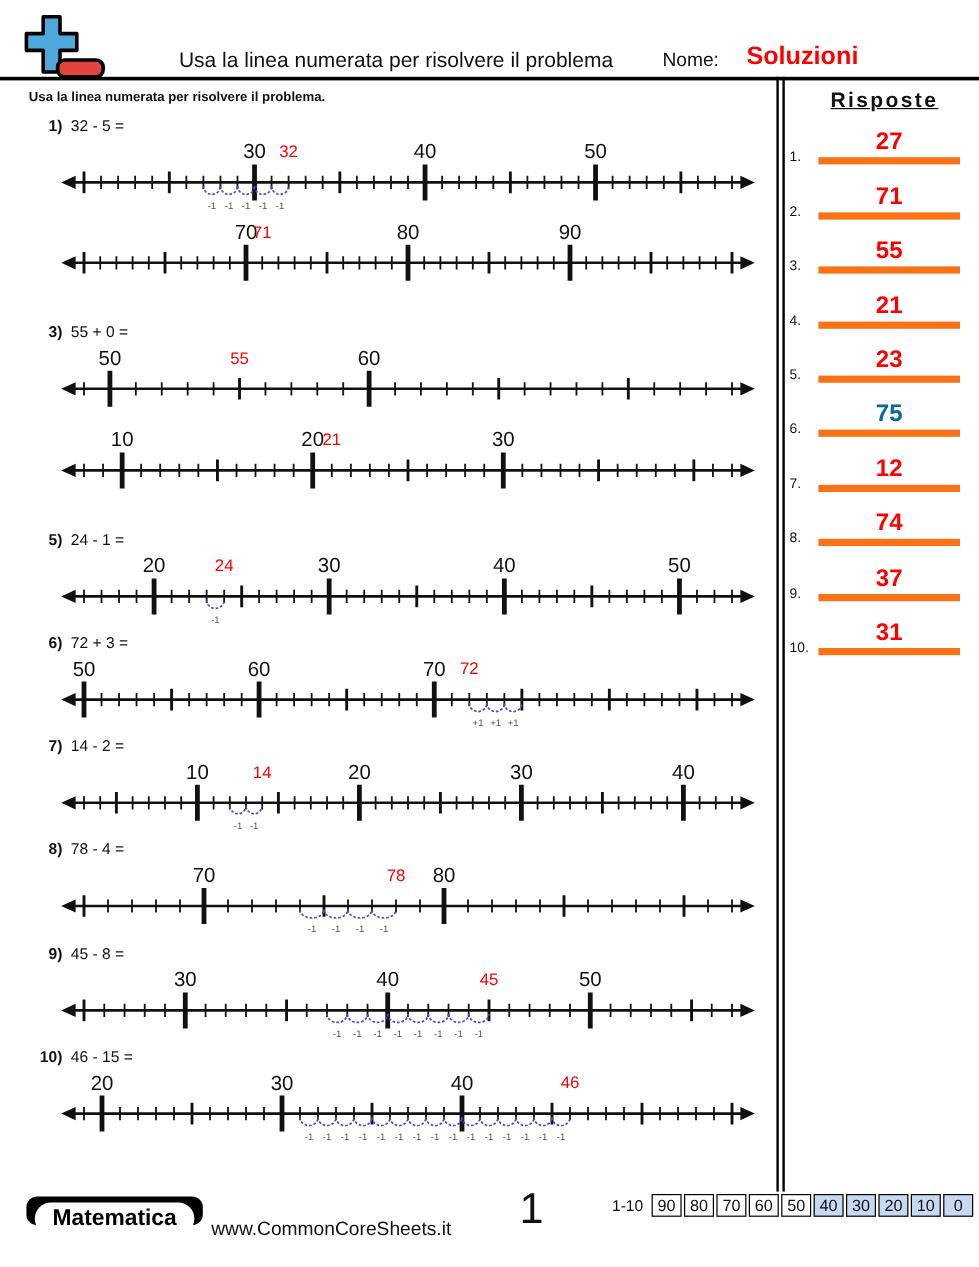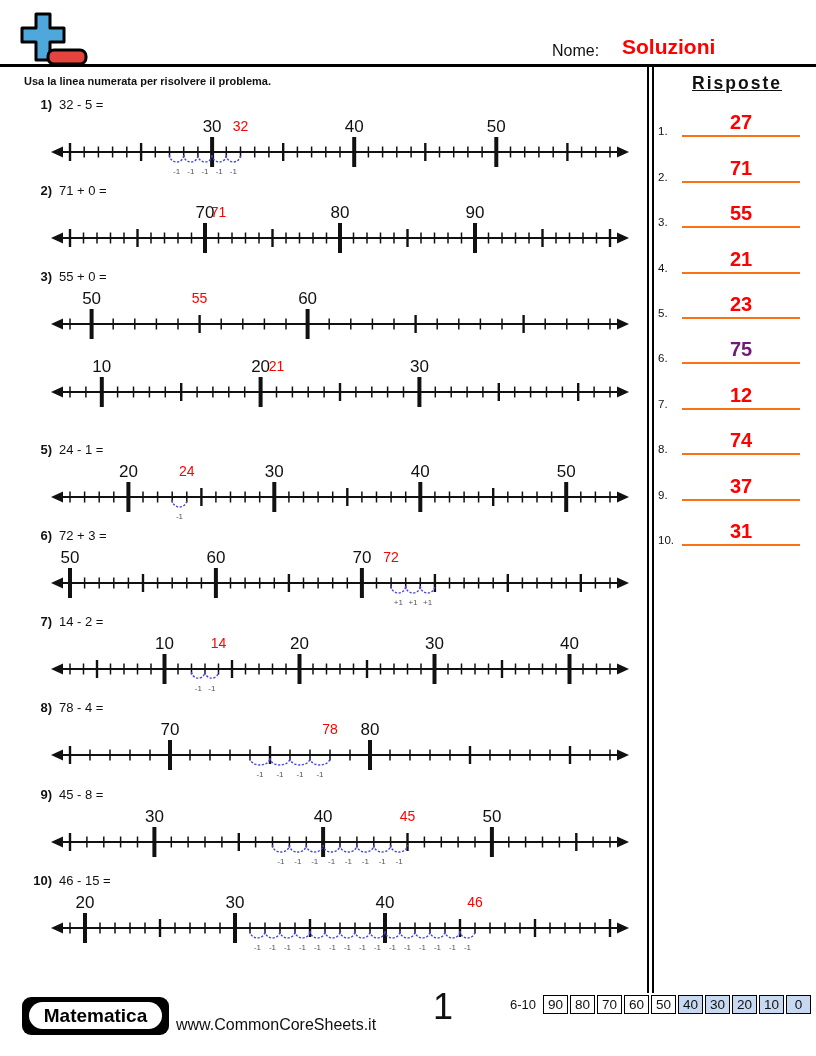--- a/index.html
+++ b/index.html
@@ -24,46 +24,47 @@
   svg.numline{display:block;margin-left:26px;}
 
   
   .vrule{position:absolute;left:647px;top:64px;height:929px;width:3px;
          border-left:2px solid #000;border-right:2px solid #000;}
   .risposte-title{position:absolute;left:668px;top:73px;width:138px;text-align:center;
                   font-size:17.5px;font-weight:bold;letter-spacing:2px;text-decoration:underline;}
   #answers{position:absolute;left:652px;top:105px;width:160px;}
   .ans-row{position:relative;height:45.4px;}
   .ans-num{position:absolute;left:6px;bottom:13px;font-size:11.5px;}
-  .ans-line{position:absolute;left:30px;right:12px;bottom:13px;border-bottom:2px solid #f97316;
+  .ans-line{position:absolute;left:30px;right:12px;bottom:13px;border-bottom:6px solid #f97316;
             text-align:center;}
   .ans-val{font-weight:bold;font-size:20px;line-height:1;display:inline-block;padding-bottom:3px;}
 
   
-  .badge{position:absolute;left:22px;top:997px;width:147px;height:38px;background:#000;border-radius:9px;}
+  .badge{position:absolute;left:22px;top:997px;width:147px;height:24px;background:#000;border-radius:9px;}
   .badge-pill{position:absolute;left:7px;top:5px;right:7px;height:27px;background:#fff;border-radius:14px;
               display:flex;align-items:center;justify-content:center;font-weight:bold;font-size:19px;color:#000;}
   .website{position:absolute;left:176px;top:1016px;font-size:16px;}
   .pagenum{position:absolute;left:420px;top:986px;width:46px;text-align:center;font-size:36px;}
   .score{position:absolute;right:5px;top:995px;display:flex;align-items:center;}
   .score-label{font-size:13px;margin-right:5px;}
   .score-cell{width:23px;height:17px;border:1.6px solid #000;margin-left:2px;font-size:13.5px;
               display:flex;align-items:center;justify-content:center;background:#fff;}
 </style>
 </head>
 <body>
 
 <div class="page">
 
   <div class="logo">
     <svg width="78" height="62" viewBox="0 0 78 62">
       <polygon id="logo-plus" points="24,4 38,4 38,18 52,18 52,32 38,32 38,50 24,50 24,32 10,32 10,18 24,18" fill="#4fa8dc" stroke="#000" stroke-width="3" stroke-linejoin="round"></polygon>
       <rect id="logo-minus" x="36" y="40" width="38" height="14" rx="6" fill="#e5433e" stroke="#000" stroke-width="3"></rect>
     </svg>
   </div>
+  <div class="hdr-title">Usa la linea numerata per risolvere il problema</div>
   <div class="nome">Nome:</div>
   <div class="soluzioni" style="color: rgb(255, 0, 0);">Soluzioni</div>
   <div class="hdr-rule"></div>
 
   <div class="instruction">Usa la linea numerata per risolvere il problema.</div>
   <div id="problems">
       <div class="problem">
         <div class="p-head"><span class="p-num">1)</span><span class="p-expr">32 - 5 =</span></div>
         <svg class="numline" width="580" height="66" viewBox="0 0 580 66">
           <line x1="4" y1="36" x2="576" y2="36" stroke="#111111" stroke-width="2.2"></line>
@@ -118,21 +119,20 @@
           <text x="140.8" y="58" text-anchor="middle" font-size="8" fill="#555">-1</text>
           <path d="M 147.9 39 A 7.1 7 0 0 0 162.1 39" fill="none" stroke="#4646dd" stroke-width="1.4" stroke-dasharray="2.2 1.6"></path>
           <text x="155.0" y="58" text-anchor="middle" font-size="8" fill="#555">-1</text>
           <path d="M 162.1 39 A 7.1 7 0 0 0 176.3 39" fill="none" stroke="#4646dd" stroke-width="1.4" stroke-dasharray="2.2 1.6"></path>
           <text x="169.2" y="58" text-anchor="middle" font-size="8" fill="#555">-1</text>
           <path d="M 176.3 39 A 7.1 7 0 0 0 190.5 39" fill="none" stroke="#4646dd" stroke-width="1.4" stroke-dasharray="2.2 1.6"></path>
           <text x="183.4" y="58" text-anchor="middle" font-size="8" fill="#555">-1</text>
         </svg>
       </div>
       <div class="problem">
-        <div class="p-head"><span class="p-num">2)</span><span class="p-expr">71 + 0 =</span></div>
         <svg class="numline" width="580" height="66" viewBox="0 0 580 66">
           <line x1="4" y1="36" x2="576" y2="36" stroke="#111111" stroke-width="2.2"></line>
           <polygon points="1,36 13,30.5 13,41.5" fill="#111111"></polygon>
           <polygon points="579,36 567,30.5 567,41.5" fill="#111111"></polygon>
           <line x1="20.0" y1="27" x2="20.0" y2="45" stroke="#111111" stroke-width="2.4"></line>
           <line x1="33.5" y1="30.5" x2="33.5" y2="41.5" stroke="#111111" stroke-width="1.5"></line>
           <line x1="47.0" y1="30.5" x2="47.0" y2="41.5" stroke="#111111" stroke-width="1.5"></line>
           <line x1="60.5" y1="30.5" x2="60.5" y2="41.5" stroke="#111111" stroke-width="1.5"></line>
           <line x1="74.0" y1="30.5" x2="74.0" y2="41.5" stroke="#111111" stroke-width="1.5"></line>
           <line x1="87.5" y1="27" x2="87.5" y2="45" stroke="#111111" stroke-width="2.4"></line>
@@ -634,21 +634,21 @@
       <div class="ans-row">
         <span class="ans-num">4.</span>
         <span class="ans-line"><span class="ans-val" style="color:#ff0000">21</span></span>
       </div>
       <div class="ans-row">
         <span class="ans-num">5.</span>
         <span class="ans-line"><span class="ans-val" style="color:#ff0000">23</span></span>
       </div>
       <div class="ans-row">
         <span class="ans-num">6.</span>
-        <span class="ans-line"><span class="ans-val" style="color:#701a75">75</span></span>
+        <span class="ans-line"><span class="ans-val" style="color:#0369a1">75</span></span>
       </div>
       <div class="ans-row">
         <span class="ans-num">7.</span>
         <span class="ans-line"><span class="ans-val" style="color:#ff0000">12</span></span>
       </div>
       <div class="ans-row">
         <span class="ans-num">8.</span>
         <span class="ans-line"><span class="ans-val" style="color:#ff0000">74</span></span>
       </div>
       <div class="ans-row">
@@ -660,21 +660,21 @@
         <span class="ans-line"><span class="ans-val" style="color:#ff0000">31</span></span>
       </div>
     </div>
 
   <div class="badge">
     <div class="badge-pill">Matematica</div>
   </div>
   <div class="website">www.CommonCoreSheets.it</div>
   <div class="pagenum">1</div>
   <div class="score">
-    <span class="score-label">6-10</span>
+    <span class="score-label">1-10</span>
     <span id="score-cells" style="display:flex;">
         <span class="score-cell">90</span>
         <span class="score-cell">80</span>
         <span class="score-cell">70</span>
         <span class="score-cell">60</span>
         <span class="score-cell">50</span>
         <span class="score-cell" style="background: rgb(198, 217, 241);">40</span>
         <span class="score-cell" style="background: rgb(198, 217, 241);">30</span>
         <span class="score-cell" style="background: rgb(198, 217, 241);">20</span>
         <span class="score-cell" style="background: rgb(198, 217, 241);">10</span>

